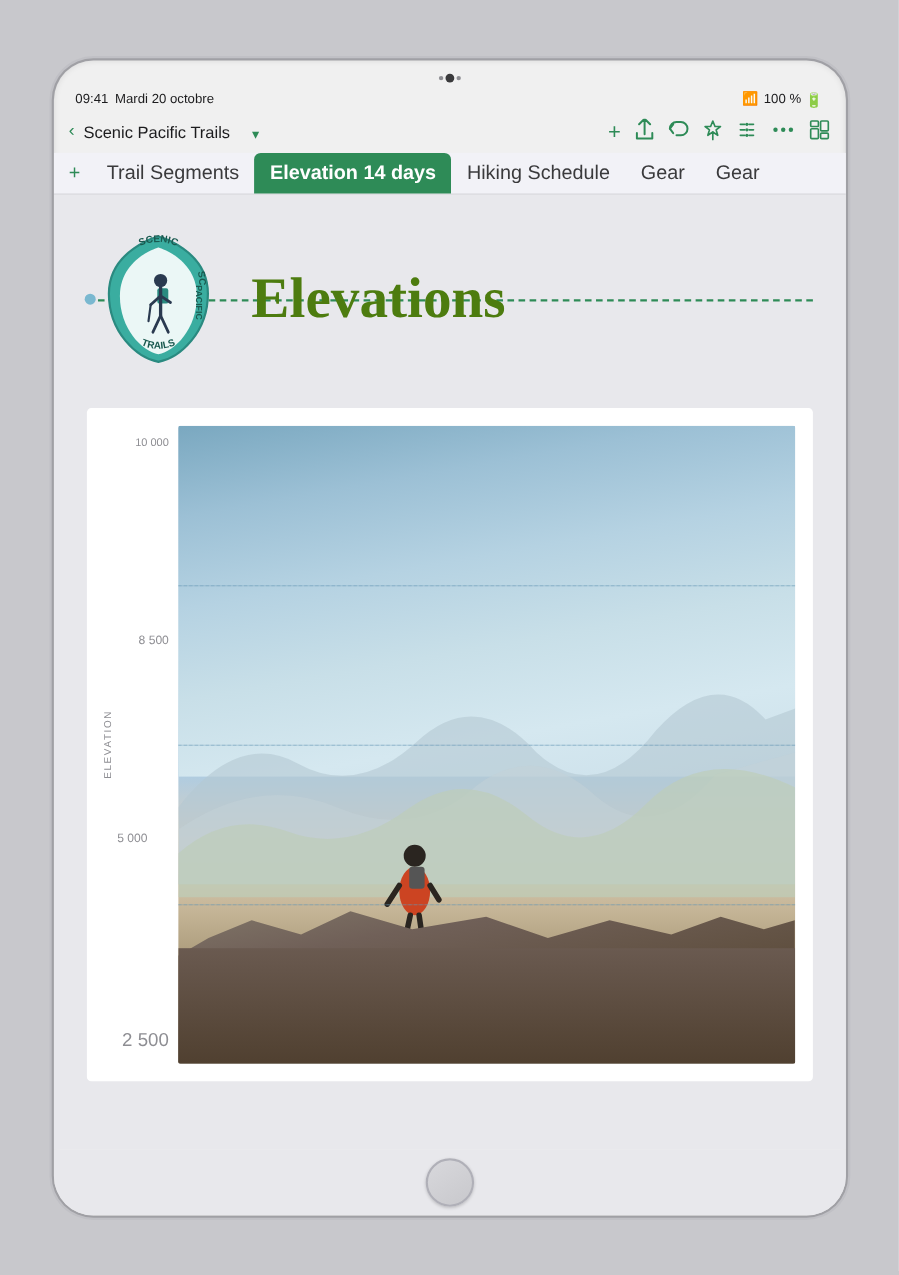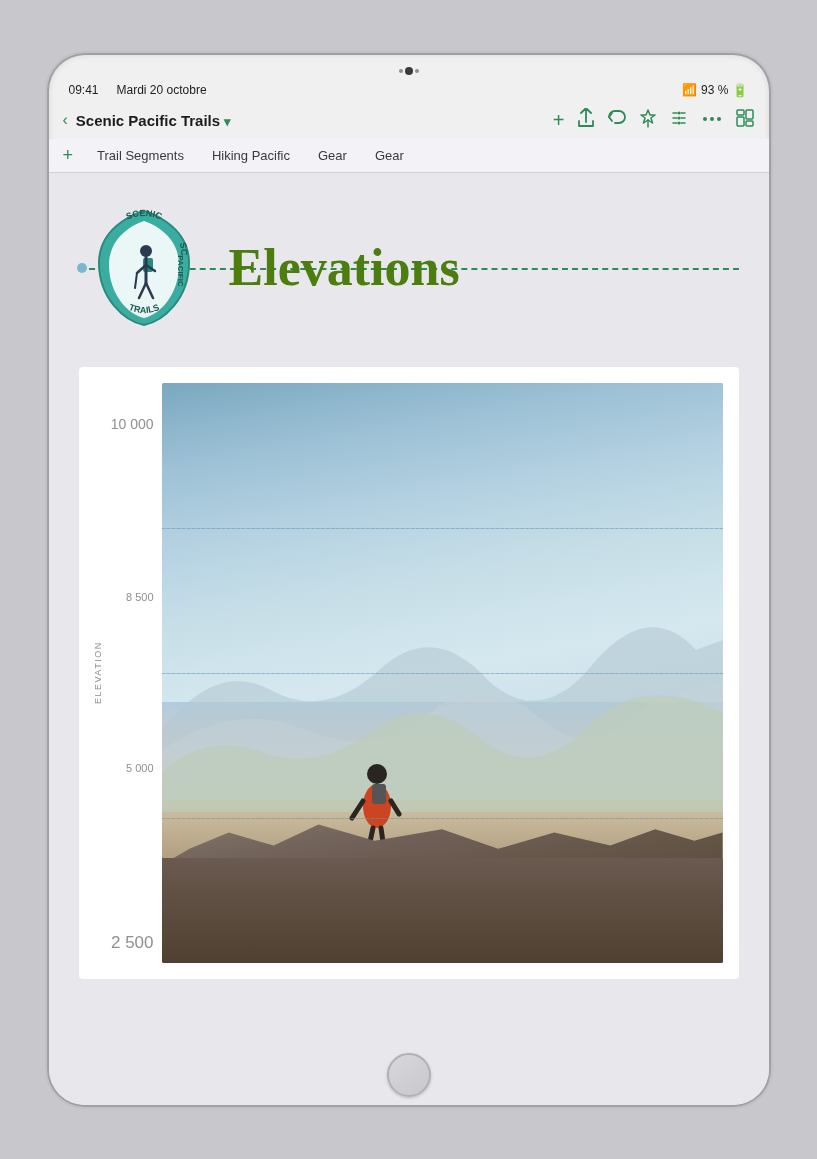--- a/index.html
+++ b/index.html
@@ -45,21 +45,21 @@
       display: flex;
       align-items: center;
       justify-content: space-between;
       padding: 28px 20px 4px 20px;
       font-size: 12px;
       font-weight: 500;
       color: #1c1c1e;
       flex-shrink: 0;
     }
 
-    .status-left { display: flex; align-items: center; gap: 12px; }
+    .status-left { display: flex; align-items: center; gap: 0; }
     .status-right { display: flex; align-items: center; gap: 4px; }
 
     
     .top-dots {
       position: absolute;
       top: 14px;
       left: 50%;
       transform: translateX(-50%);
       display: flex;
       gap: 4px;
@@ -85,23 +85,23 @@
       color: #2e8b57;
       font-size: 16px;
       cursor: pointer;
       display: flex;
       align-items: center;
     }
 
     .nav-title {
       display: flex;
       align-items: flex-end;
-      gap: 4px;
+      gap: 20px;
       font-size: 15px;
-      font-weight: 700;
+      font-weight: 400;
       color: #1c1c1e;
     }
 
     .nav-title .chevron {
       color: #2e8b57;
       font-size: 13px;
     }
 
     .nav-actions {
       margin-left: auto;
@@ -128,21 +128,21 @@
 
     .tab-add {
       color: #2e8b57;
       font-size: 18px;
       padding: 6px 10px;
       cursor: pointer;
     }
 
     .tab {
       padding: 8px 14px;
-      font-size: 13px;
+      font-size: 18px;
       color: #3a3a3c;
       cursor: pointer;
       border-radius: 6px 6px 0 0;
       white-space: nowrap;
     }
 
     .tab.active {
       background: #2e8b57;
       color: #ffffff;
       font-weight: 600;
@@ -321,21 +321,21 @@
       <span></span>
   </div>
 
   <div class="status-bar">
     <div class="status-left">
       <span>09:41</span>
       <span style="margin-left:6px;">Mardi 20 octobre</span>
     </div>
     <div class="status-right">
       <span style="font-size:12px;">📶</span>
-      <span style="font-size:12px;">93 %</span>
+      <span style="font-size:12px;">100 %</span>
       <span style="font-size:13px;">🔋</span>
     </div>
   </div>
 
   <div class="nav-bar">
     <div class="nav-back">‹</div>
     <div class="nav-title">
       <span>Scenic Pacific Trails</span>
       <span class="chevron">▾</span>
     </div>
@@ -385,21 +385,22 @@
             <rect x="11" y="2" width="7" height="9" rx="1" stroke="#2e8b57" stroke-width="1.5"></rect>
             <rect x="11" y="13" width="7" height="5" rx="1" stroke="#2e8b57" stroke-width="1.5"></rect>
           </svg>
       </span>
     </div>
   </div>
 
   <div class="tab-bar">
     <span class="tab-add">+</span>
     <div class="tab">Trail Segments</div>
-    <div class="tab">Hiking Pacific</div>
+    <div class="tab active">Elevation 14 days</div>
+    <div class="tab">Hiking Schedule</div>
     <div class="tab">Gear</div>
     <div class="tab">Gear</div>
   </div>
 
   <div class="main-content">
 
     <div class="page-header">
       <div class="selection-line"></div>
       <div class="selection-dot"></div>
 
@@ -449,23 +450,23 @@
       <div class="elevations-title">Elevations</div>
     </div>
 
     <div class="chart-container">
 
       <div class="y-axis-label">ELEVATION</div>
 
       <div style="flex:1; position:relative;">
 
         <div style="position:absolute; left:0; top:10px; bottom:10px; width:55px; display:flex; flex-direction:column; justify-content:space-between; z-index:3;">
-          <span style="font-size:14px; color:#8e8e93; text-align:right; padding-right:8px;margin-top:23px;">10 000</span>
+          <span style="font-size:10px; color:#8e8e93; text-align:right; padding-right:8px;">10 000</span>
           <span style="font-size:11px; color:#8e8e93; text-align:right; padding-right:8px;">8 500</span>
-          <span style="font-size:11px; color:#8e8e93; text-align:right; padding-right:8px;">5 000</span>
+          <span style="font-size:11px; color:#8e8e93; padding-right:8px;">5 000</span>
           <span style="font-size:17px; color:#8e8e93; text-align:right; padding-right:8px;">2 500</span>
         </div>
 
         <div style="margin-left:55px; height:580px; position:relative; overflow:hidden; border-radius:2px;">
 
           <div class="photo-bg">
 
             <div class="sky-layer"></div>
 
             <svg style="position:absolute;bottom:28%;left:0;right:0;width:100%;height:200px;" viewBox="0 0 620 200" preserveAspectRatio="none">

